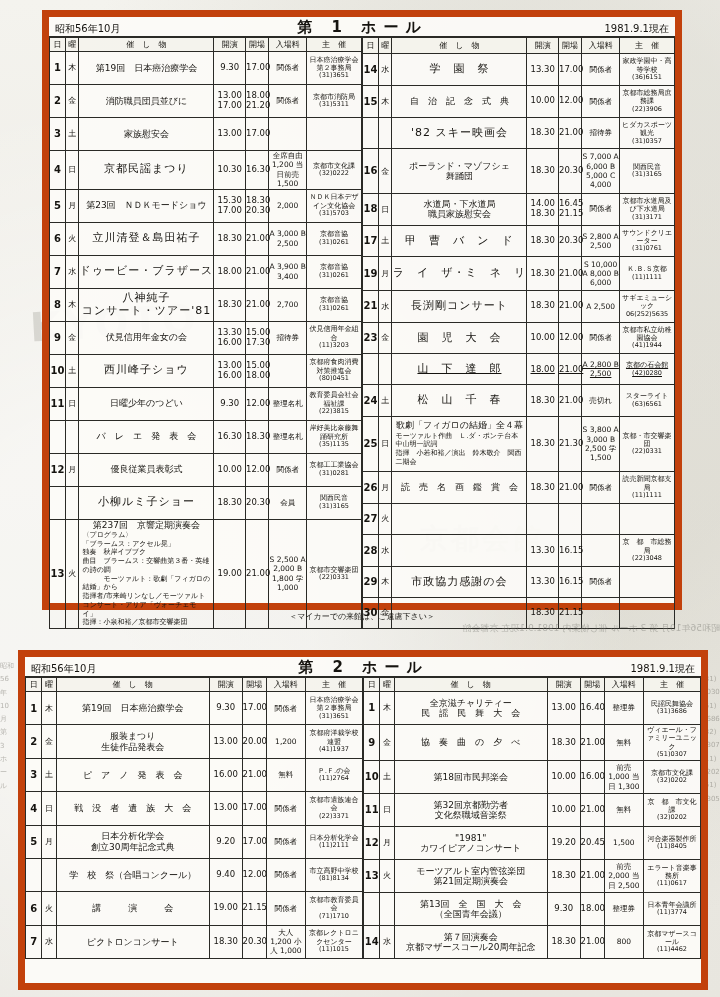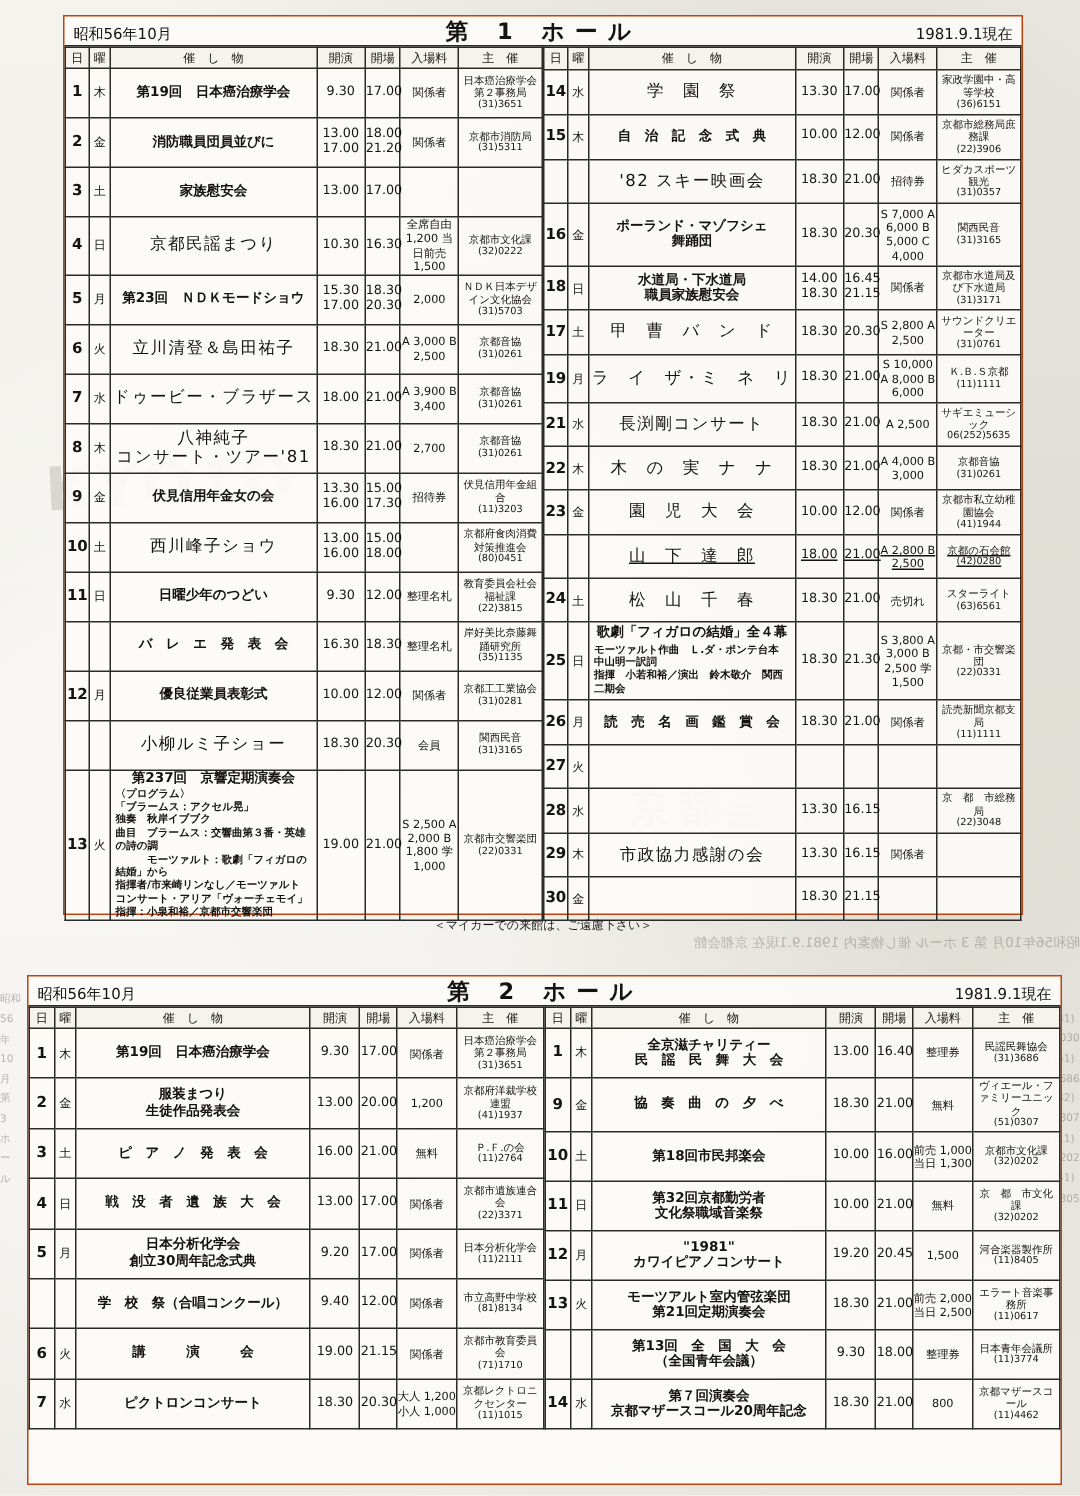--- a/index.html
+++ b/index.html
@@ -25,21 +25,21 @@
     position:absolute;
     color:rgba(150,150,140,.30);
     font-size:40px;font-weight:bold;
     letter-spacing:3px;
     pointer-events:none;
     user-select:none;
   }
   .panel{
     position:absolute;
     background:rgba(252,251,247,.93);
-    border:1px solid #c2410c;
+    border:7px solid #c2410c;
     box-sizing:border-box;
   }
 
   
   #hall1{left:42px;top:10px;width:640px;height:600px;}
   #hall2{left:18px;top:650px;width:690px;height:340px;}
 
   .hdr{
     display:flex;align-items:flex-end;justify-content:space-between;
     height:20px;padding:1px 6px 0 6px;box-sizing:border-box;
@@ -54,21 +54,21 @@
 
   .c-day{width:15px;}
   .c-wk{width:13px;}
   .c-ev{width:128px;text-align:center;}
   .c-open{width:30px;}
   .c-start{width:22px;}
   .c-price{width:36px;}
   .c-org{width:52px;}
 
   .ev{font-size:11px;letter-spacing:1px;}
-  .ev.small{font-size:9px;letter-spacing:0;font-weight:bold;}
+  .ev.small{font-size:9px;letter-spacing:0;}
   .ev.tiny{font-size:7px;letter-spacing:0;line-height:1.25;text-align:left;padding:1px 3px;}
   .num{font-size:8.5px;}
   .org{font-size:7px;line-height:1.2;padding:1px 1px;}
   .tel{font-size:6.5px;}
   .daycell{font-size:10px;font-weight:bold;}
   .wkcell{font-size:8px;}
   .price{font-size:7.5px;line-height:1.25;}
 
   .note{
     position:absolute;left:42px;top:611px;width:640px;
@@ -355,29 +355,20 @@
             <tr style="height: 27px;">
               <td class="daycell">21</td>
               <td class="wkcell">水</td>
               <td class="ev">長渕剛コンサート</td>
               <td class="num">18.30</td>
               <td class="num">21.00</td>
               <td class="price">A 2,500</td>
               <td class="org">サギエミューシック<div class="tel">06(252)5635</div></td>
             </tr>
             <tr style="height: 27px;">
-              <td class="daycell">22</td>
-              <td class="wkcell">木</td>
-              <td class="ev">木　の　実　ナ　ナ</td>
-              <td class="num">18.30</td>
-              <td class="num">21.00</td>
-              <td class="price">A 4,000 B 3,000</td>
-              <td class="org">京都音協<div class="tel">(31)0261</div></td>
-            </tr>
-            <tr style="height: 27px;">
               <td class="daycell">23</td>
               <td class="wkcell">金</td>
               <td class="ev">園　児　大　会</td>
               <td class="num">10.00</td>
               <td class="num">12.00</td>
               <td class="price">関係者</td>
               <td class="org">京都市私立幼稚園協会<div class="tel">(41)1944</div></td>
             </tr>
             <tr style="height: 27px; text-decoration: underline;">
               <td class="daycell"></td>

